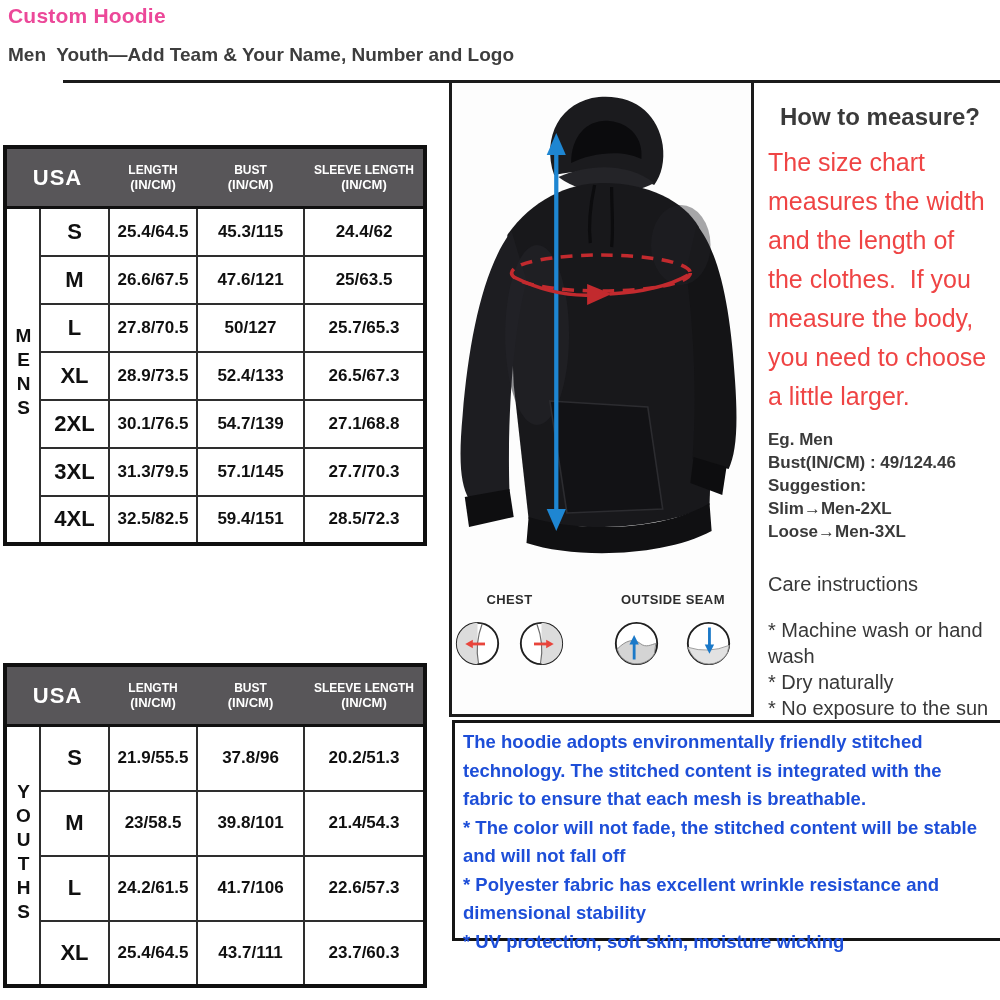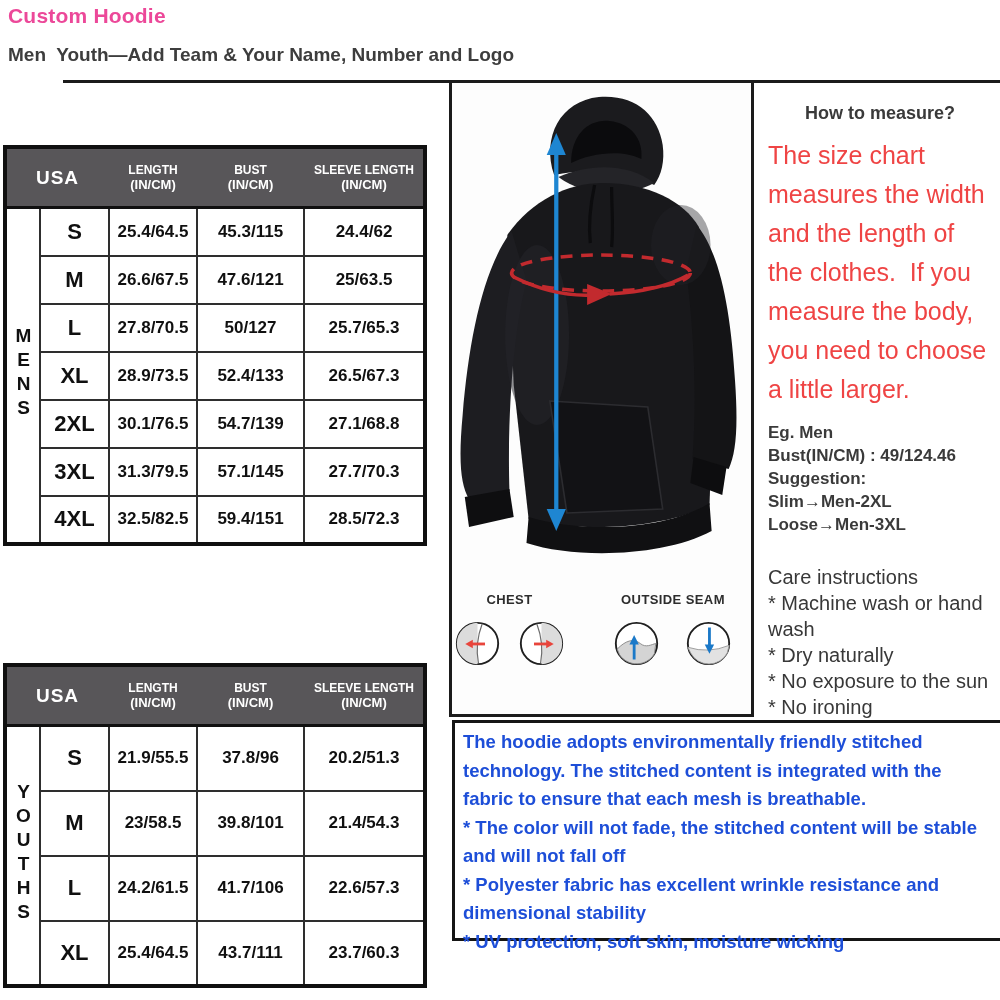--- a/index.html
+++ b/index.html
@@ -16,21 +16,21 @@
   
   table.size-table{position:absolute;left:3px;border-collapse:collapse;table-layout:fixed;background:#fff;border:4px solid #101010;}
   table.mens{top:145px;}
   table.youths{top:663px;}
   .size-table col.c-group{width:35px;} .size-table col.c-size{width:69px;}
   .size-table col.c-len{width:88px;} .size-table col.c-bust{width:107px;} .size-table col.c-sleeve{width:121px;}
   .size-table thead th{
     background:#585659;color:#fff;height:57px;border:2px solid #585659;border-bottom:3px solid #101010;
     text-align:center;vertical-align:middle;padding:0;
   }
-  .size-table .usa{font-size:19px;font-weight:700;letter-spacing:1px;}
+  .size-table .usa{font-size:22px;font-weight:700;letter-spacing:1px;}
   .size-table .hname{font-size:12px;font-weight:700;line-height:1.2;}
   .size-table .hunit{font-size:13px;font-weight:700;line-height:1.2;}
   .size-table td{border:2px solid #2e2e2e;text-align:center;vertical-align:middle;color:#101010;padding:0;}
   .size-table td.size{font-size:22px;font-weight:700;}
   .size-table td.val{font-size:17px;font-weight:700;}
   table.mens tbody tr{height:48px;}
   table.youths tbody tr{height:65px;}
   .v-label{writing-mode:vertical-lr;text-orientation:upright;font-weight:700;font-size:19px;letter-spacing:3px;color:#101010;display:inline-block;}
 
   
@@ -38,25 +38,25 @@
   .hoodie-svg{position:absolute;left:0;top:2px;width:100%;height:500px;}
   .icons-area{position:absolute;left:0;right:0;bottom:6px;height:122px;}
   .m-label{position:absolute;top:6px;font-size:13px;font-weight:700;color:#2d2d2d;letter-spacing:.4px;text-align:center;}
   .chest-label{left:0;width:115px;}
   .seam-label{left:156px;width:130px;}
   .m-icon{position:absolute;top:34px;width:47px;height:47px;}
   .mi-1{left:2px;} .mi-2{left:66px;} .mi-3{left:161px;} .mi-4{left:233px;}
 
   
   .right-panel{position:absolute;left:754px;top:80px;right:0;height:640px;border-top:3px solid #1b1b1b;box-sizing:border-box;padding:12px 8px 0 14px;background:#fff;}
-  .htm-heading{font-size:18px;font-weight:600;color:#3a3a3a;text-align:center;margin:8px 0 12px 0;}
+  .htm-heading{font-size:24px;font-weight:600;color:#3a3a3a;text-align:center;margin:8px 0 12px 0;}
   .htm-intro{font-size:25px;line-height:39px;color:#ef4444;font-weight:500;white-space:pre-wrap;}
   .eg-block{margin-top:12px;font-size:17px;line-height:23px;font-weight:700;color:#3a3a3a;}
   .care-block{margin-top:28px;font-size:20px;line-height:26px;font-weight:500;color:#383838;}
-  .care-heading{margin-bottom:0;}
+  .care-heading{margin-bottom:20px;}
 
   
   .bottom-box{position:absolute;left:452px;top:720px;right:0;height:221px;border:3px solid #151515;border-right:none;box-sizing:border-box;background:#fff;padding:5px 6px 0 8px;}
   .desc-line{font-size:18.5px;line-height:28.5px;font-weight:600;color:#1d4ed8;margin:0;}
 </style>
 </head>
 <body>
 
 <div class="canvas">
 

